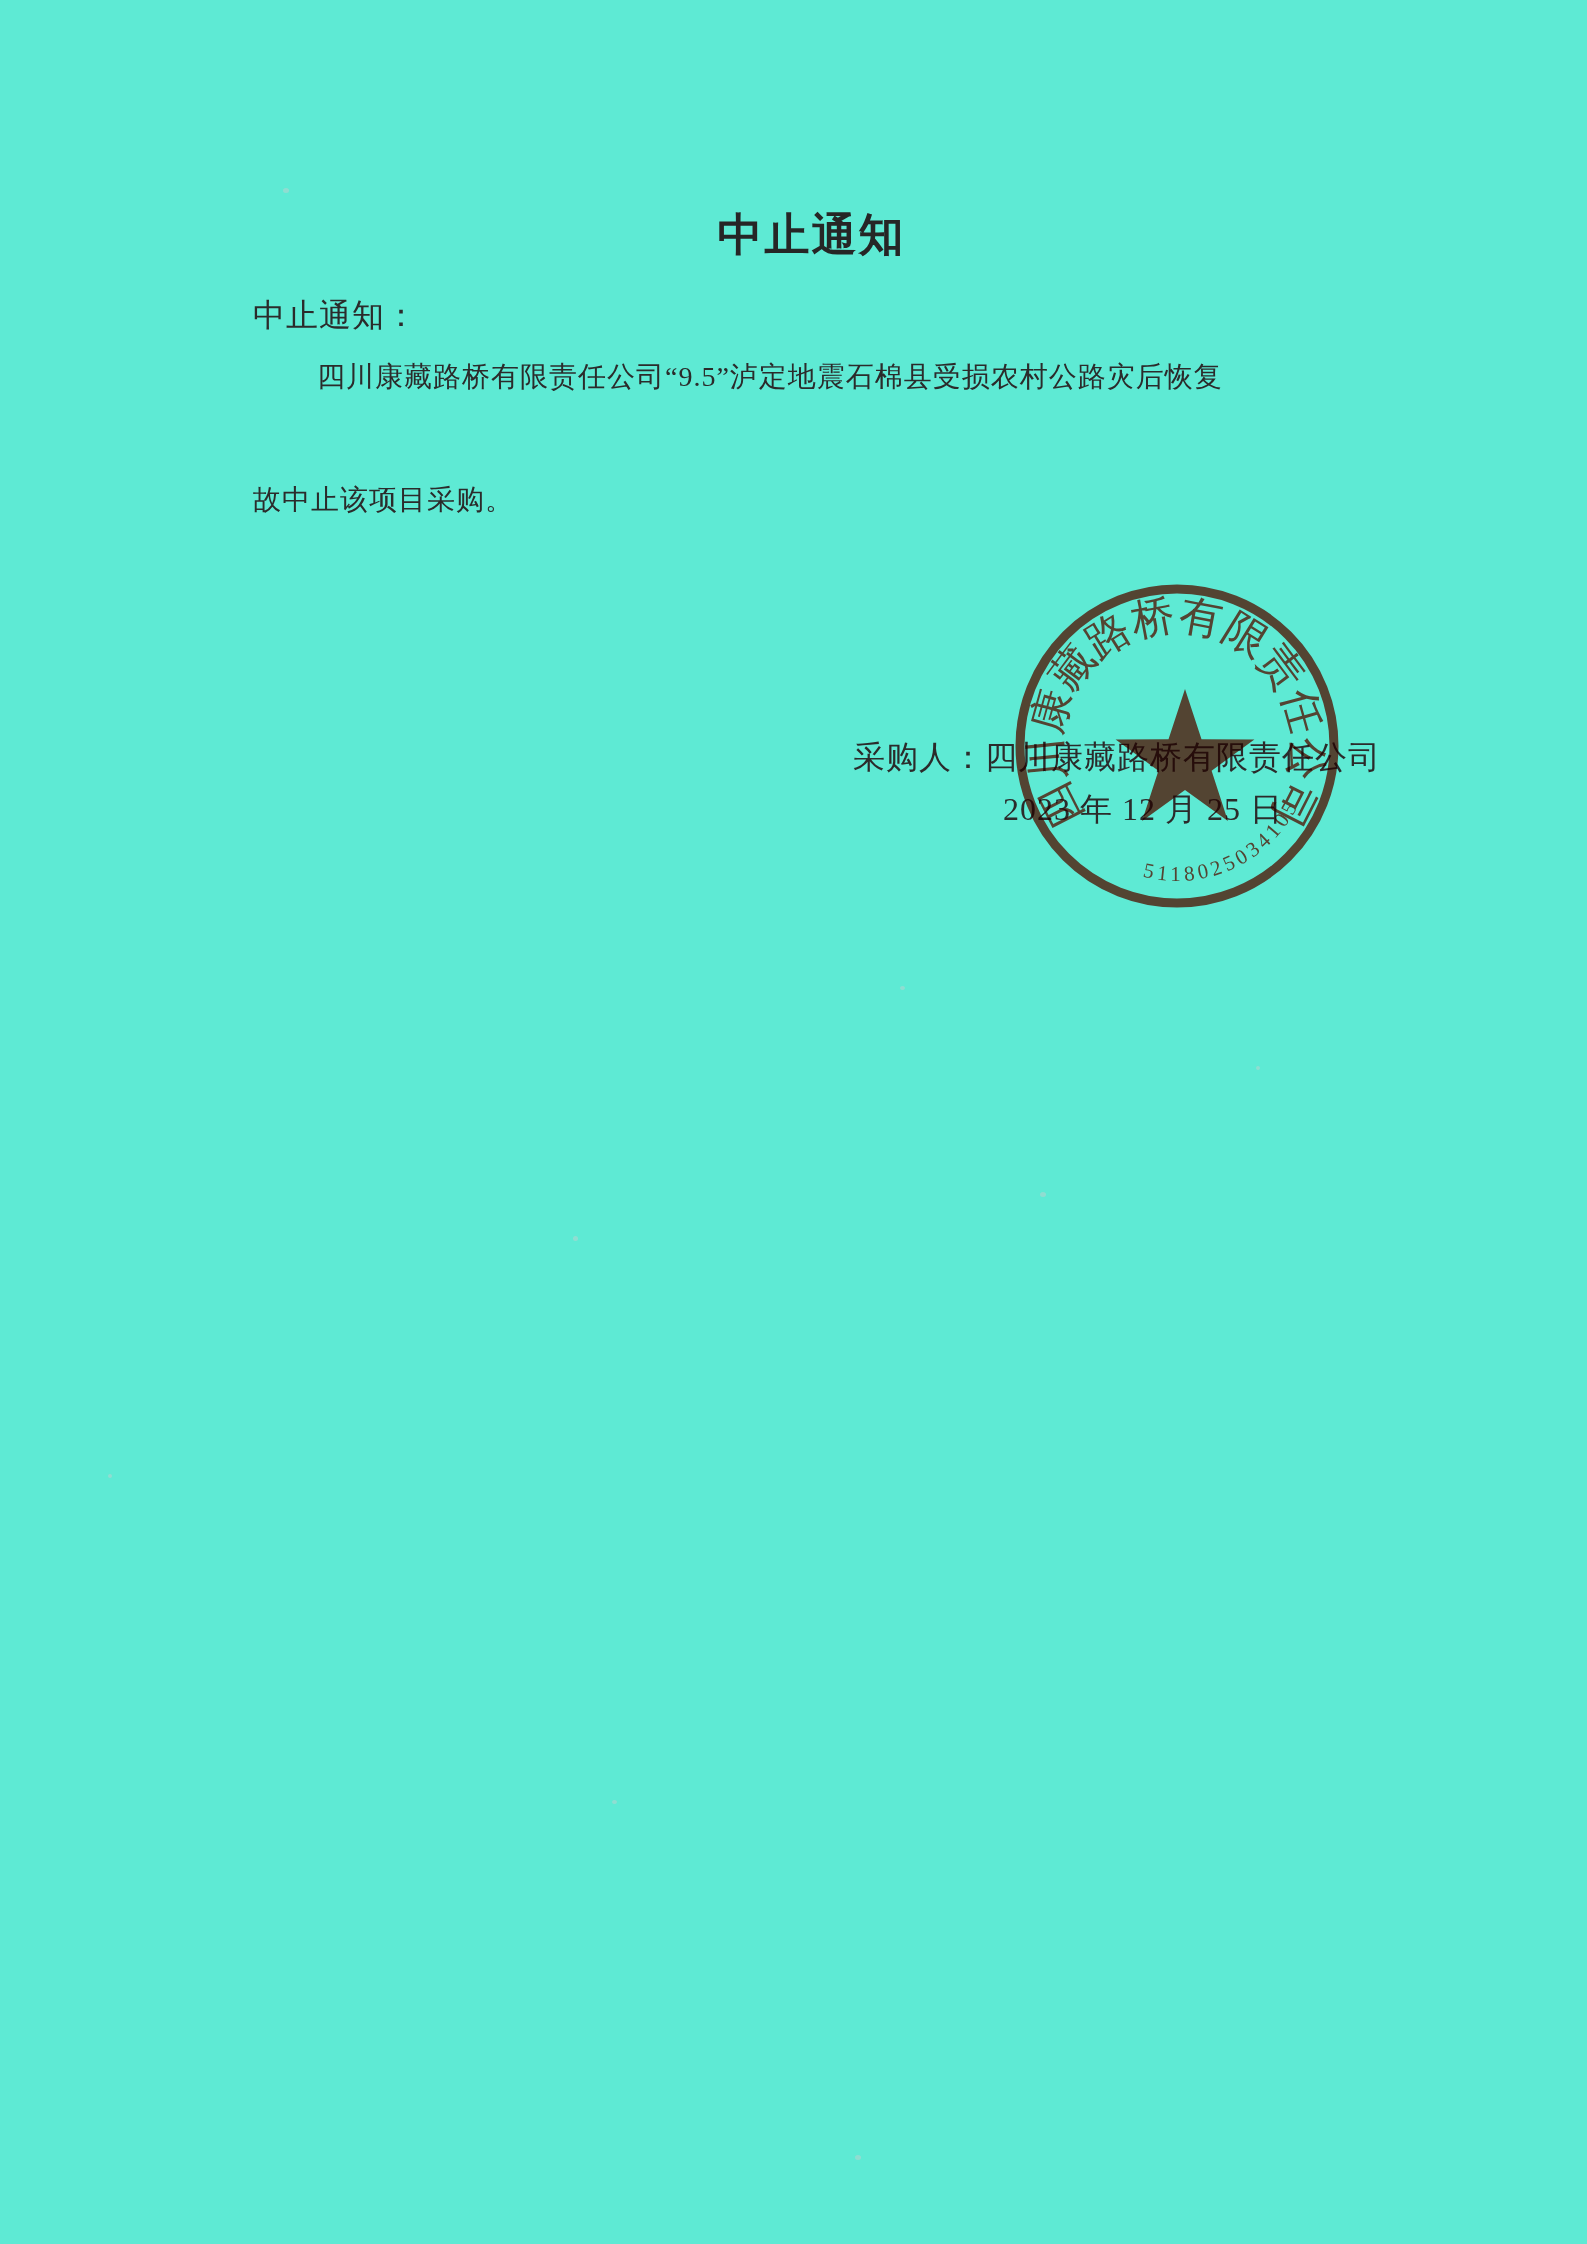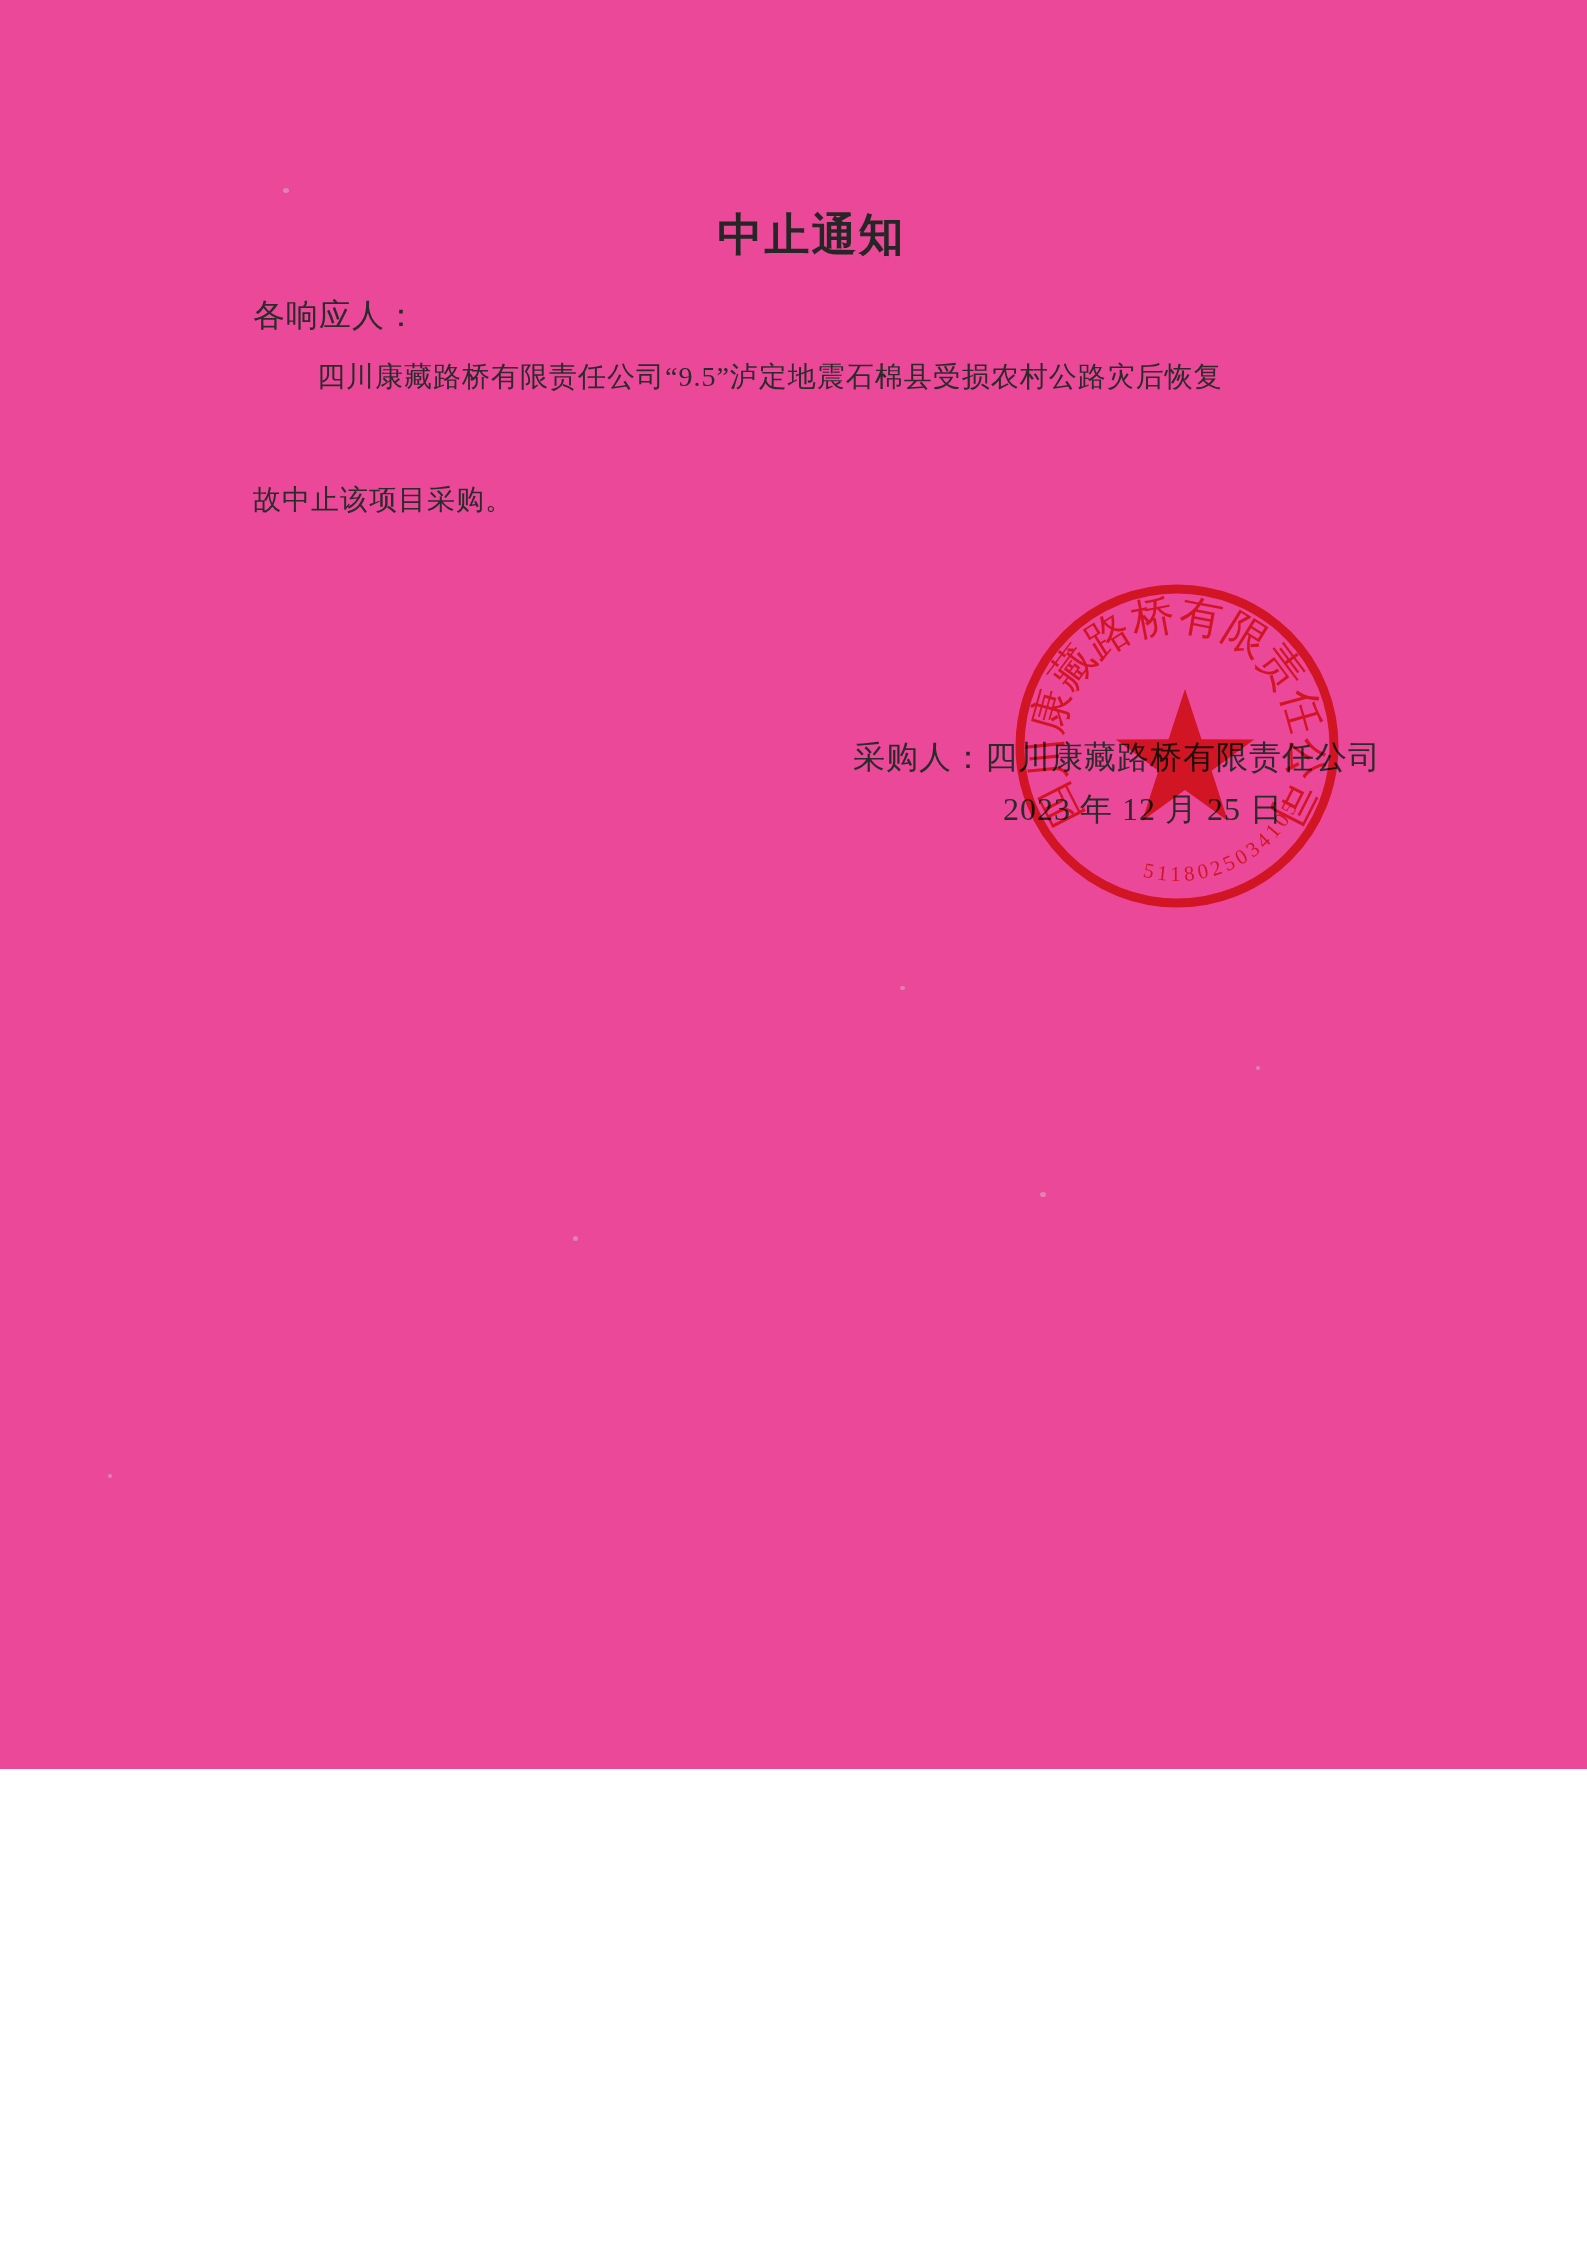--- a/index.html
+++ b/index.html
@@ -1,20 +1,20 @@
 <!DOCTYPE html>
 <html><head>
 <meta charset="utf-8">
 <style>
   html,body{margin:0;padding:0;background:#ffffff;}
   .page{
     position:relative;
     width:1587px;
-    height:1769px;
-    background:#ec4899;
+    height:2244px;
+    background:#5eead4;
     overflow:hidden;
     font-family:"Liberation Serif","DejaVu Serif",serif;
     color:#2b2b2b;
   }
   .title{
     position:absolute;
     top:205px;
     left:0;
     right:0;
     margin:0;
@@ -86,21 +86,21 @@
   .sp7{left:612px;top:1800px;width:5px;height:4px;}
   .sp8{left:855px;top:2155px;width:6px;height:5px;}
 </style>
 </head>
 <body>
 
 <div class="page">
 
   <h1 class="title">中止通知</h1>
 
-  <div class="salutation">各响应人：</div>
+  <div class="salutation">中止通知：</div>
 
   <div class="body-line l1">四川康藏路桥有限责任公司“9.5”泸定地震石棉县受损农村公路灾后恢复</div>
 
 
   <div class="body-line l3">故中止该项目采购。</div>
 
   <div class="sig-line">
     <span>采购人：</span><span>四川康藏路桥有限责任公司</span>
   </div>
 

